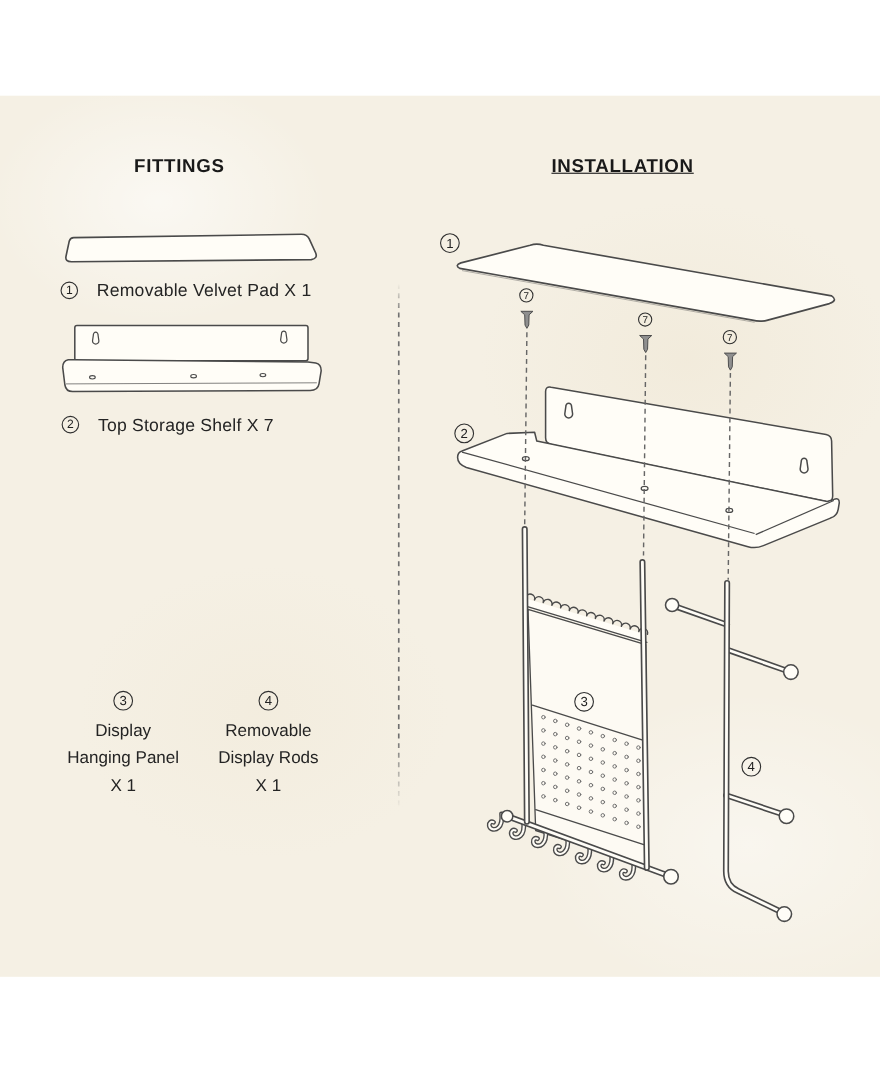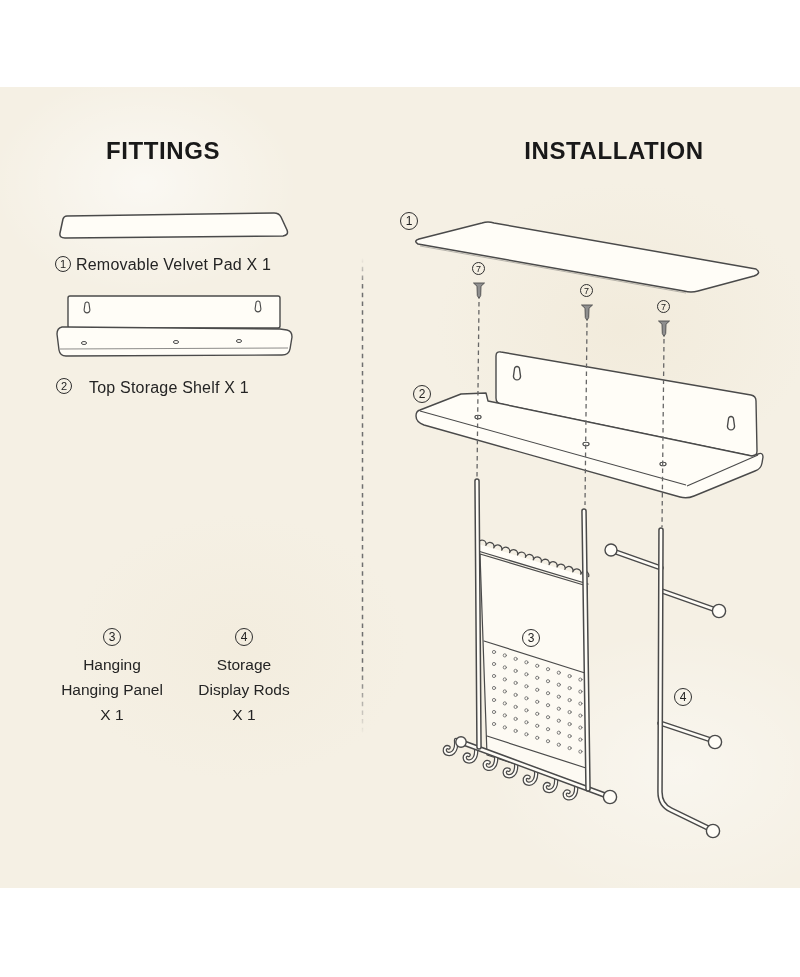--- a/index.html
+++ b/index.html
@@ -14,21 +14,21 @@
     background:
       radial-gradient(220px 160px at 18% 12%, rgba(255,255,255,.55), rgba(255,255,255,0) 70%),
       radial-gradient(260px 200px at 78% 30%, rgba(236,226,204,.35), rgba(236,226,204,0) 72%),
       radial-gradient(240px 190px at 30% 70%, rgba(238,229,209,.30), rgba(238,229,209,0) 70%),
       radial-gradient(280px 200px at 85% 85%, rgba(255,255,255,.40), rgba(255,255,255,0) 70%),
       #f5f0e4;
   }
   svg.art{position:absolute;left:0;top:0;width:800px;height:977px;pointer-events:none;}
   .overlay{position:absolute;white-space:nowrap;}
   .section-title{
-    font-size:24px;font-weight:700;letter-spacing:.6px;color:#191919;
+    font-size:17px;font-weight:700;letter-spacing:.6px;color:#191919;
     text-align:center;line-height:26px;
   }
   .badge{
     position:absolute;border:1.5px solid #2f2f2f;border-radius:50%;
     display:flex;align-items:center;justify-content:center;
     color:#222;box-sizing:border-box;background:transparent;font-weight:500;
   }
   .badge-16{width:16px;height:16px;font-size:11px;}
   .badge-18{width:18px;height:18px;font-size:12px;}
   .badge-13{width:13px;height:13px;font-size:9px;border-width:1.2px;}
@@ -231,38 +231,38 @@
       <path d="M661,530 L660,792 Q660,805 671,810 L708,828" stroke="#4a4a4a" stroke-width="5.6"></path>
       <path d="M661,530 L660,792 Q660,805 671,810 L708,828" stroke="#fffdf7" stroke-width="2.6"></path>
       <circle cx="611" cy="550" r="6" fill="#fffdf7" stroke="#4a4a4a" stroke-width="1.4"></circle>
       <circle cx="719" cy="611" r="6.6" fill="#fffdf7" stroke="#4a4a4a" stroke-width="1.4"></circle>
       <circle cx="715" cy="742" r="6.6" fill="#fffdf7" stroke="#4a4a4a" stroke-width="1.4"></circle>
       <circle cx="713" cy="831" r="6.6" fill="#fffdf7" stroke="#4a4a4a" stroke-width="1.4"></circle>
     </g>
   </svg>
 
   <div class="overlay section-title" style="left:58px;top:138px;width:210px;">FITTINGS</div>
-  <div class="overlay section-title" style="left:504px;top:138px;width:220px;">INSTALLATION</div>
+  <div class="overlay section-title" style="left:456px;top:138px;width:220px;text-decoration:underline;">INSTALLATION</div>
 
   <div class="badge badge-16" style="left:55px;top:256px;">1</div>
-  <div class="overlay fit-label" style="left:76px;top:256px;">Removable Velvet Pad X 1</div>
+  <div class="overlay fit-label" style="left:88px;top:256px;">Removable Velvet Pad X 1</div>
 
   <div class="badge badge-16" style="left:56px;top:378px;">2</div>
-  <div class="overlay fit-label" style="left:89px;top:379px;">Top Storage Shelf X 1</div>
+  <div class="overlay fit-label" style="left:89px;top:379px;">Top Storage Shelf X 7</div>
 
   <div class="fit-block" style="left:37px;top:628px;">
     <span class="badge badge-18">3</span>
-    <span class="line">Hanging</span>
+    <span class="line">Display</span>
     <span class="line">Hanging Panel</span>
     <span class="line">X 1</span>
   </div>
 
   <div class="fit-block" style="left:169px;top:628px;">
     <span class="badge badge-18">4</span>
-    <span class="line">Storage</span>
+    <span class="line">Removable</span>
     <span class="line">Display Rods</span>
     <span class="line">X 1</span>
   </div>
 
   <div class="badge badge-18" style="left:400px;top:212px;">1</div>
   <div class="badge badge-18" style="left:413px;top:385px;">2</div>
   <div class="badge badge-18" style="left:522px;top:629px;">3</div>
   <div class="badge badge-18" style="left:674px;top:688px;">4</div>
 
   <div class="badge badge-13" style="left:472px;top:262px;">7</div>

